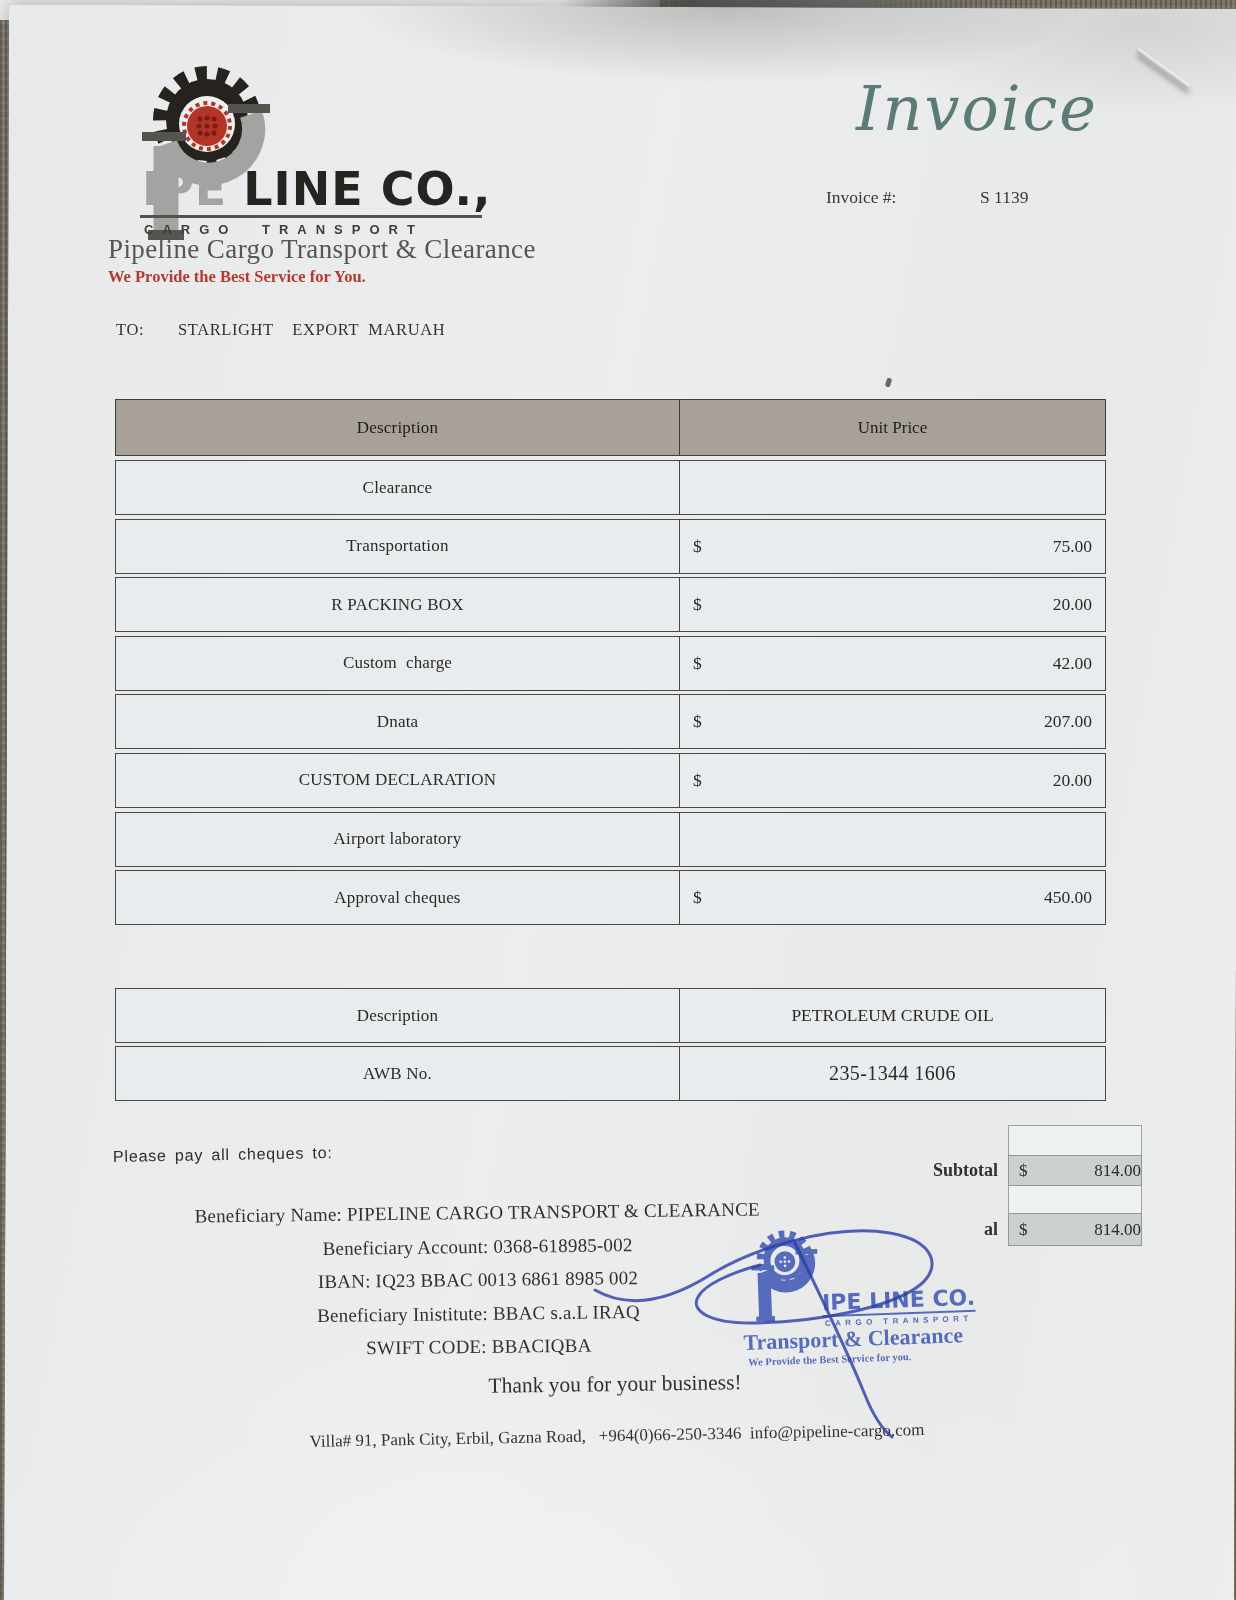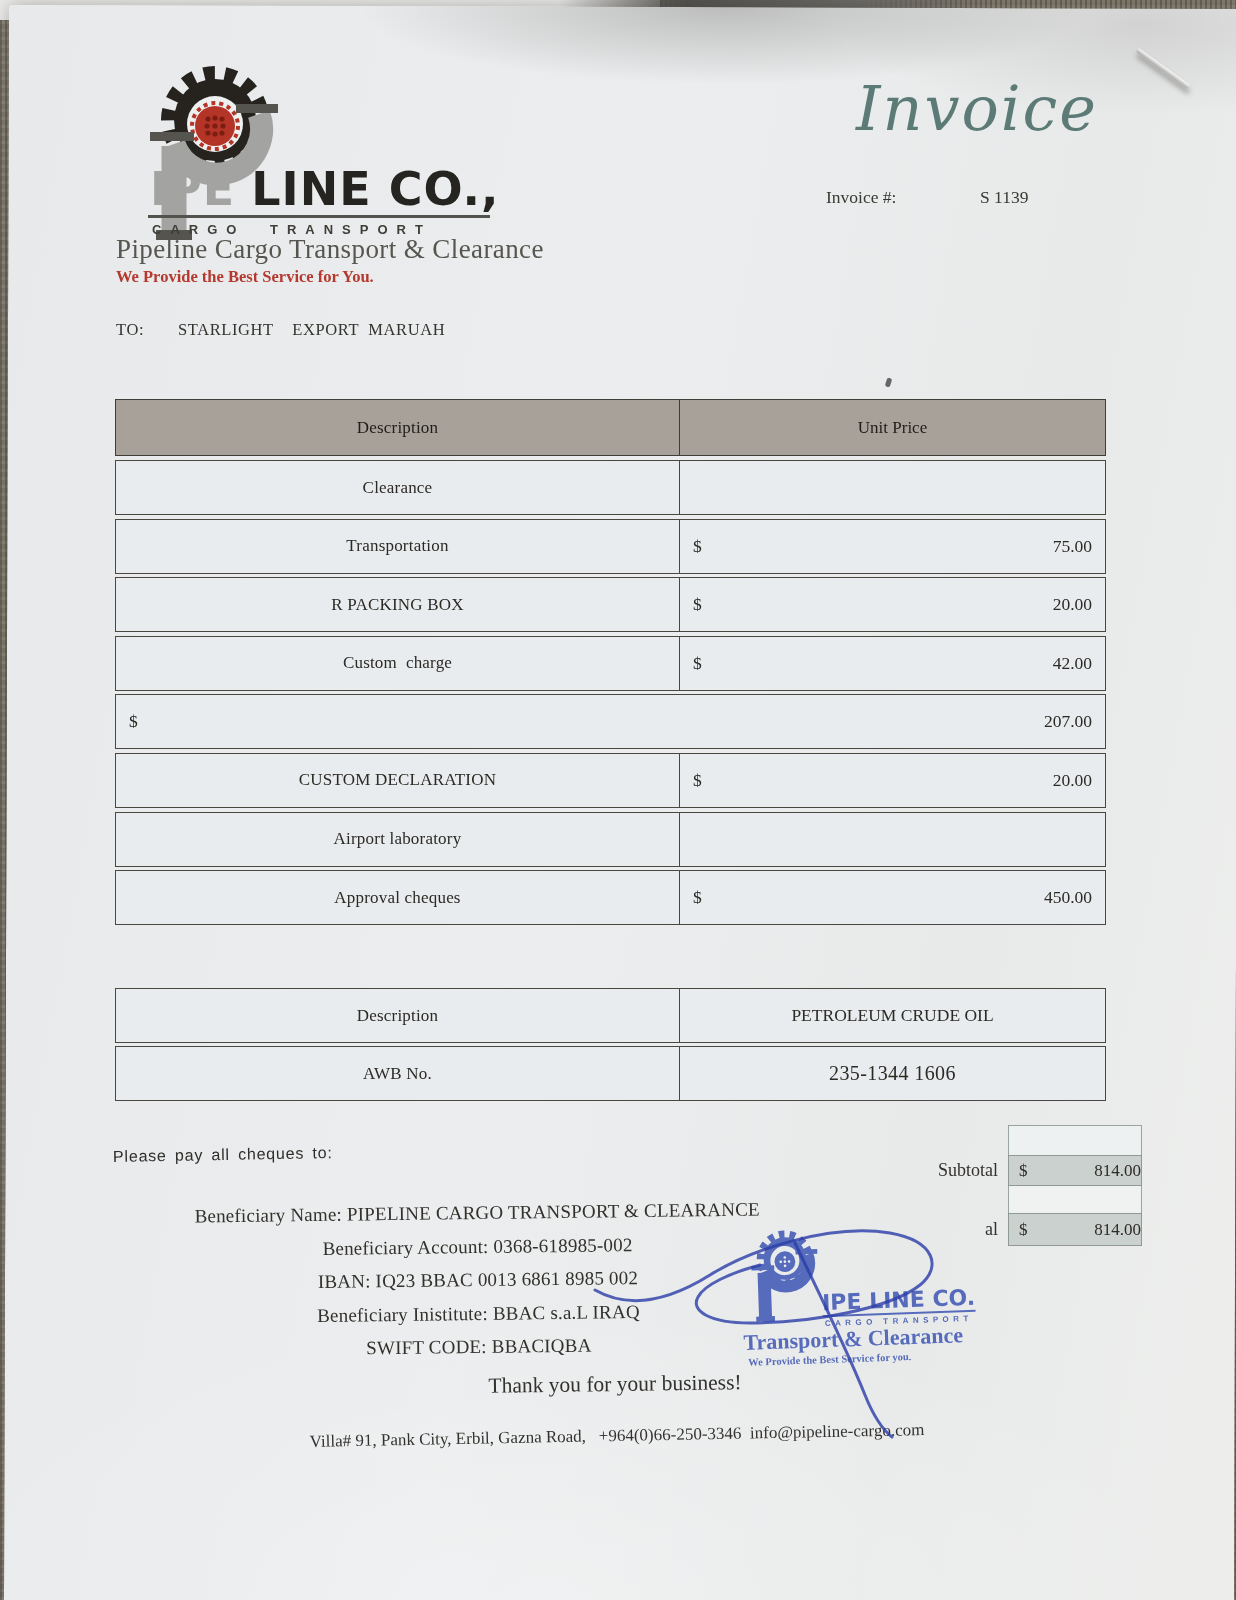--- a/index.html
+++ b/index.html
@@ -22,21 +22,21 @@
       radial-gradient(430px 130px at 92% 1%, rgba(150,148,144,.28), transparent 70%),
       radial-gradient(900px 420px at 45% 100%, rgba(255,255,255,.28), transparent 72%),
       linear-gradient(100deg,#e7e9ea,#ebedee 45%,#e8eaea 75%,#edeeec);
     box-shadow:0 0 20px rgba(40,38,34,.35);
   }
   .staple{position:absolute;left:1131px;top:66px;width:64px;height:5px;border-radius:3px;
     background:linear-gradient(180deg,#fbfbfb,#a6a6a4);transform:rotate(36deg);
     box-shadow:3px 4px 5px rgba(100,100,96,.5);}
 
   
-  .logo-block{position:absolute;left:116px;top:58px;width:500px;height:240px;}
+  .logo-block{position:absolute;left:108px;top:58px;width:500px;height:240px;}
   .logo-svg{position:absolute;left:14px;top:4px;width:150px;height:185px;}
   .logo-word{position:absolute;left:34px;top:108px;font-family:"DejaVu Sans",sans-serif;
     font-weight:bold;font-size:46px;line-height:1;letter-spacing:1px;white-space:nowrap;}
   .logo-word .w-gray{color:#a3a3a1;}
   .logo-word .w-dark{color:#262420;margin-left:16px;}
   .logo-underline{position:absolute;left:32px;top:157px;width:342px;height:3px;background:#54524c;}
   .logo-sub{position:absolute;left:36px;top:164px;font-family:"Liberation Sans",sans-serif;
     font-weight:bold;font-size:13px;letter-spacing:9px;word-spacing:12px;color:#3f3d38;white-space:nowrap;}
   .company-name{position:absolute;left:0;top:176px;font-size:27px;color:#57554f;
     letter-spacing:.4px;white-space:nowrap;}
@@ -72,21 +72,21 @@
   .ship-table{position:absolute;left:115px;top:988px;width:991px;}
   .ship-table .t-row{height:55px;margin-bottom:3px;}
   .ship-table .v{font-size:17.5px;}
   .ship-table .awb{font-size:20px;letter-spacing:.4px;}
   .ship-table .c2{justify-content:center;font-family:Liberation Serif, serif;}
 
   
   .totals{position:absolute;left:876px;top:1125px;width:266px;}
   .tot-row{display:flex;}
   .tot-label{width:132px;box-sizing:border-box;display:flex;align-items:center;
-    justify-content:flex-end;padding-right:10px;font-size:18px;color:#33312c;}
+    justify-content:flex-end;padding-right:10px;font-size:18px;color:#33312c;font-weight:bold;}
   .tot-cell{width:134px;box-sizing:border-box;display:flex;align-items:center;font-size:17px;color:#2e2c27;}
   .tot-cell .cur{padding-left:10px;}
   .tot-cell .amt{margin-left:auto;}
   .tc-blank{height:30px;border:1px solid #9aa49f;border-bottom:none;background:#eef1f1;}
   .tc-fill{height:31px;background:#cbd1ce;border:1px solid #8f9a95;}
   .tc-gap{height:27px;background:#f0f2f2;border-left:1px solid #9aa49f;border-right:1px solid #9aa49f;}
   .tc-fill2{height:33px;background:#cbd1ce;border:1px solid #8f9a95;}
 
   
   .cheques-note{position:absolute;left:113px;top:1146px;font-family:"Liberation Sans",sans-serif;
@@ -194,20 +194,21 @@
         </div>
     </div>
     <div class="t-row">
       <div class="c1">Custom  charge</div>
       <div class="c2">
           <span class="cur">$</span>
           <span class="amt">42.00</span>
         </div>
     </div>
     <div class="t-row">
+      <div class="c1">Dnata</div>
       <div class="c2">
           <span class="cur">$</span>
           <span class="amt">207.00</span>
         </div>
     </div>
     <div class="t-row">
       <div class="c1">CUSTOM DECLARATION</div>
       <div class="c2">
           <span class="cur">$</span>
           <span class="amt">20.00</span>

